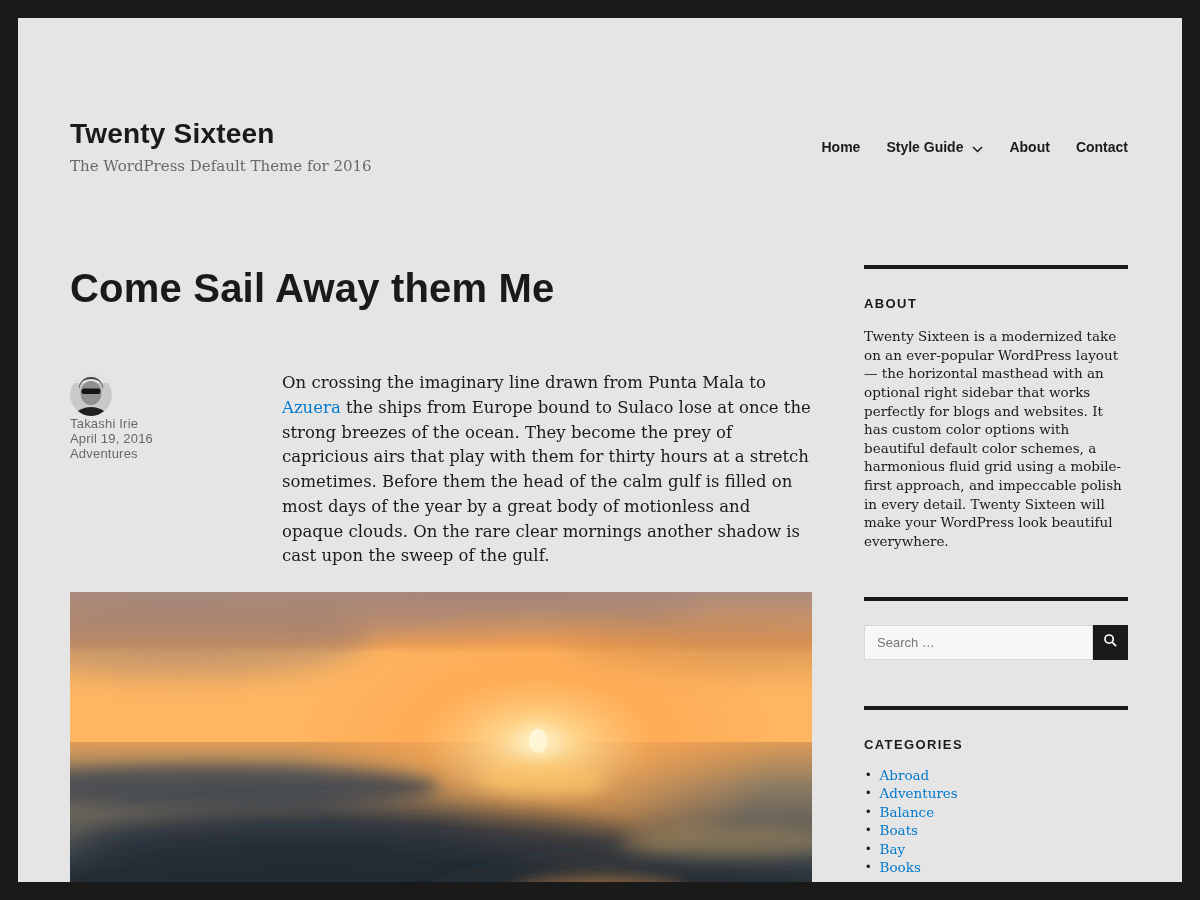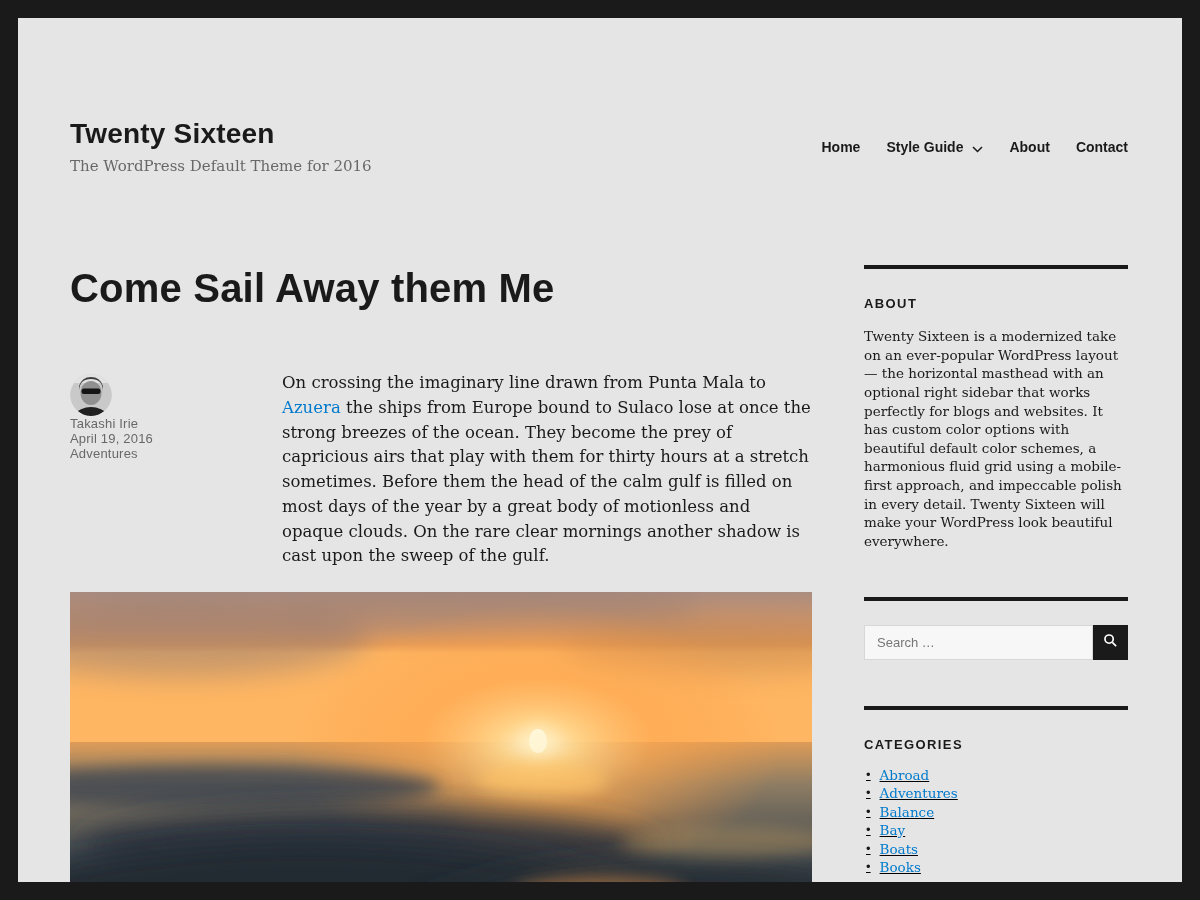--- a/index.html
+++ b/index.html
@@ -92,21 +92,21 @@
   .search-input::placeholder { color: #767676; opacity: 1; }
   .search-button {
     width: 35px; height: 35px; flex: none; border: 0;
     background: #1a1a1a; cursor: pointer;
     display: flex; align-items: center; justify-content: center;
   }
   .rule-categories { margin-top: 46px; }
   .category-list { list-style: none; margin-top: 14px; }
   .category-list li {
     display: flex; align-items: flex-end;
-    line-height: 18.5px; padding-left: 2px; text-decoration: underline;
+    line-height: 18.5px; padding-left: 2px;
   }
   .category-list li::before {
     content: "•"; color: #1a1a1a; font-size: 13px; margin-right: 9px;
   }
   .category-list a {
     font-family: "DejaVu Serif", serif; font-size: 13.5px;
     color: #007acc; text-decoration: none; cursor: pointer;
   }
 </style>
 </head>
@@ -247,24 +247,24 @@
         <li>
             <a>Abroad</a>
           </li>
         <li>
             <a>Adventures</a>
           </li>
         <li>
             <a>Balance</a>
           </li>
         <li>
+            <a>Boats</a>
+          </li>
+        <li>
             <a>Bay</a>
-          </li>
-        <li>
-            <a>Boats</a>
           </li>
         <li>
             <a>Books</a>
           </li>
 
       </ul>
 
     </aside>
   </div>
 </div>

